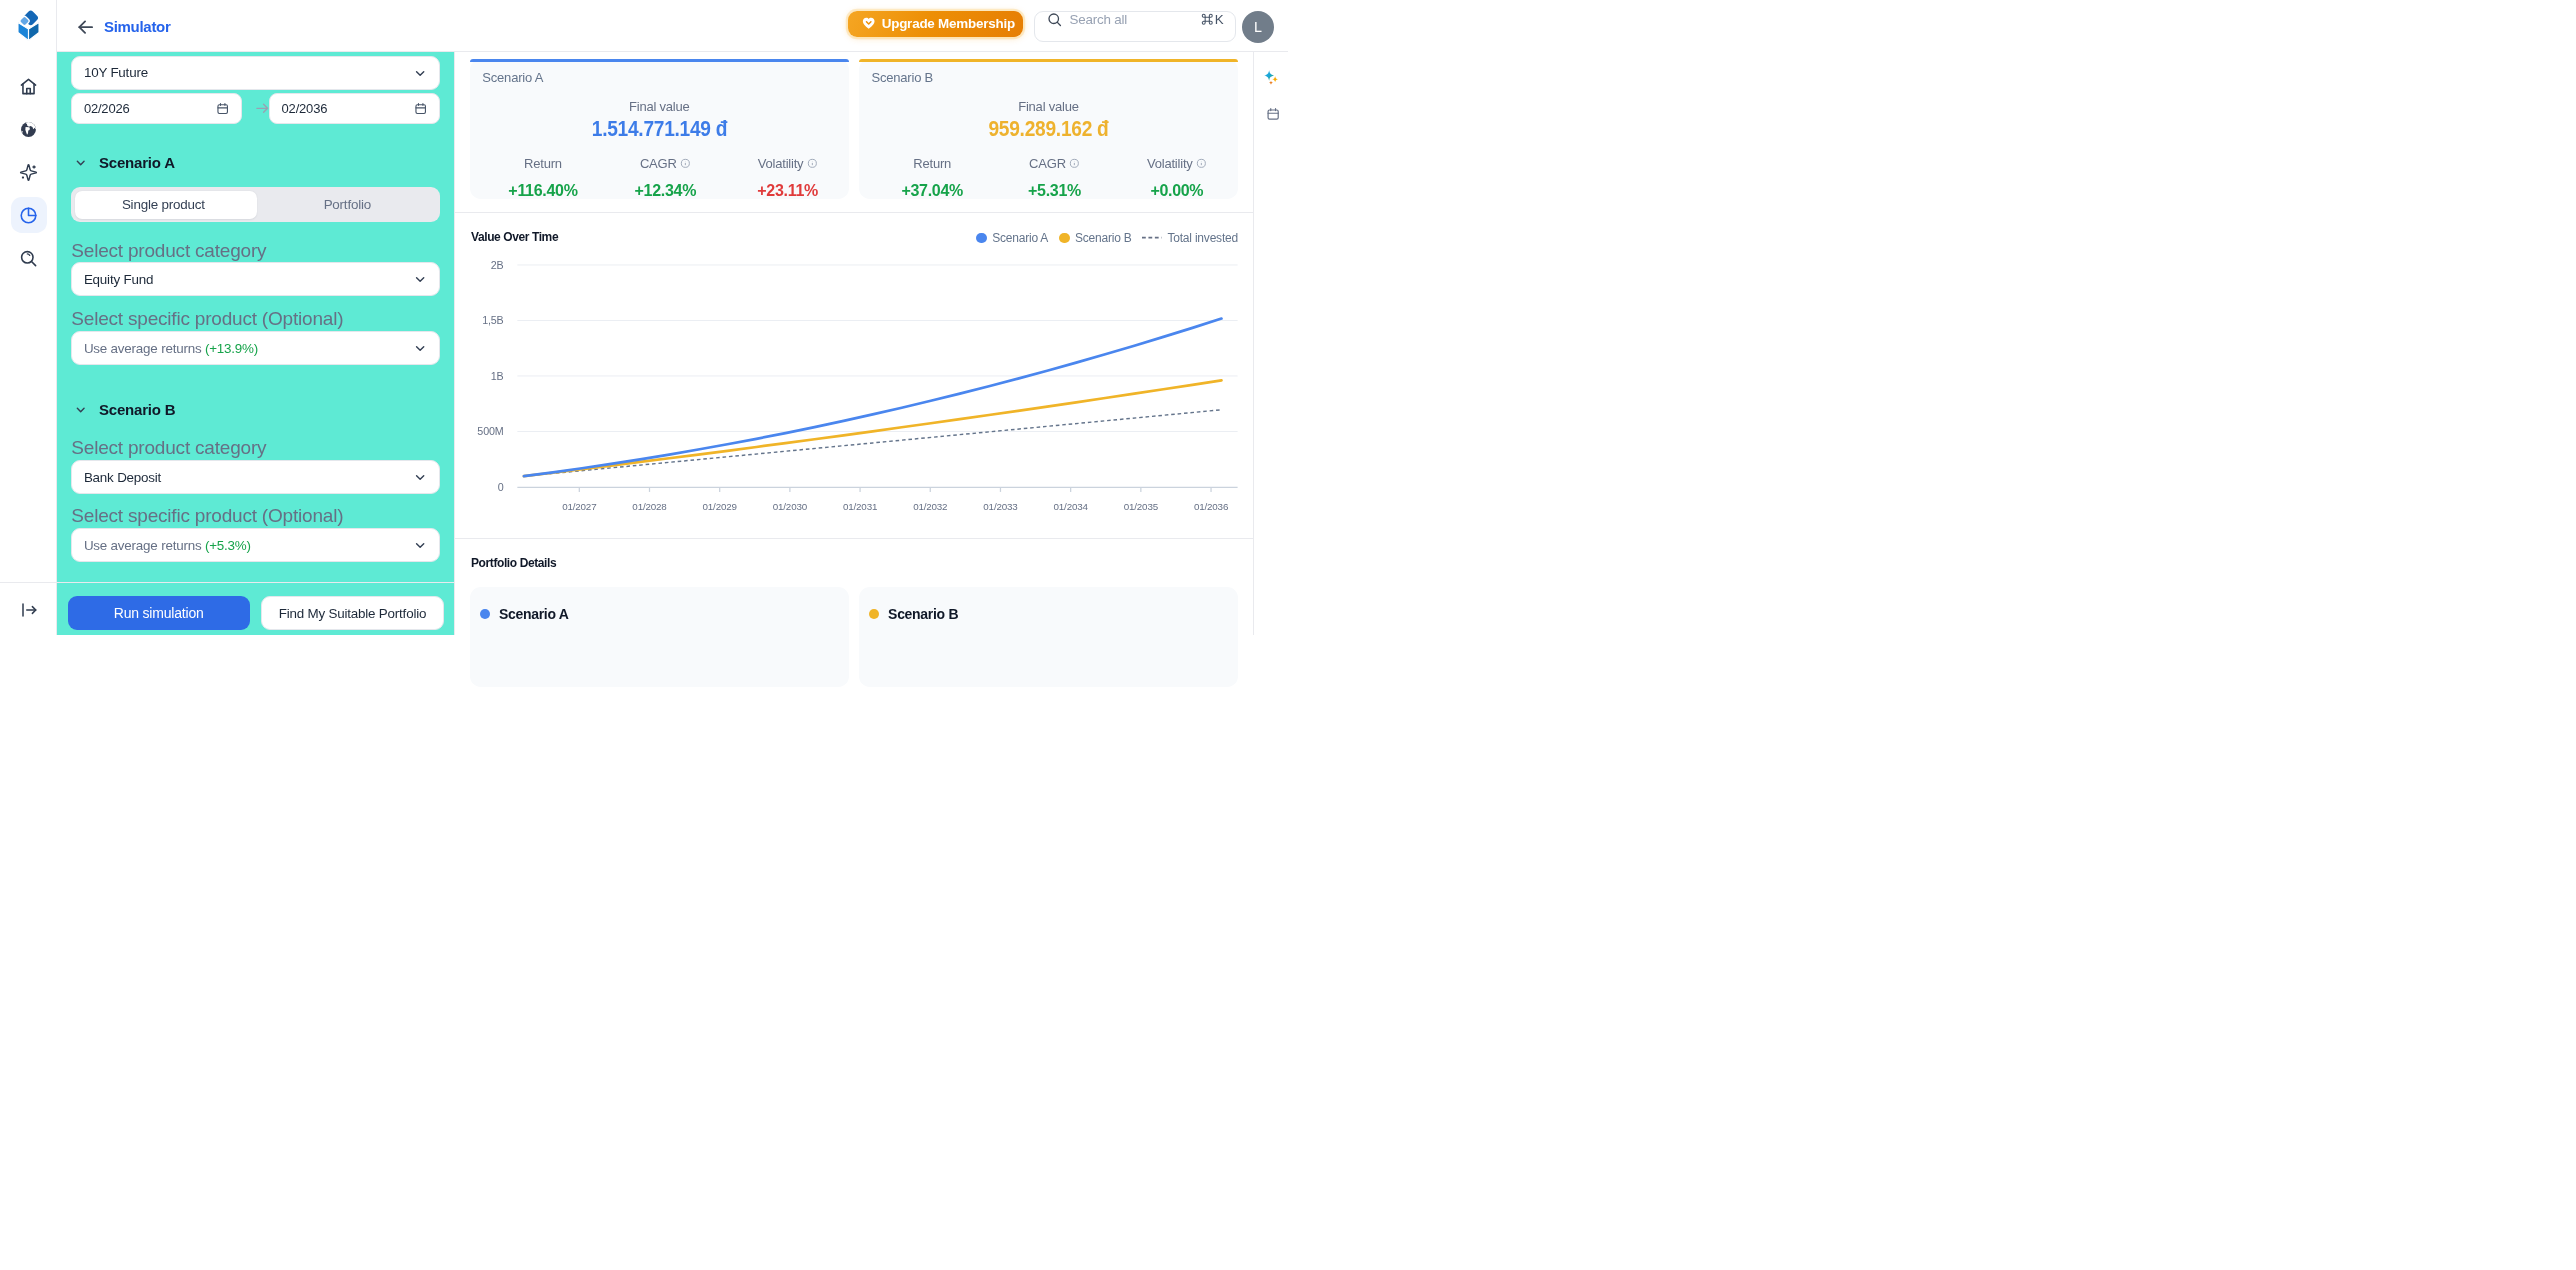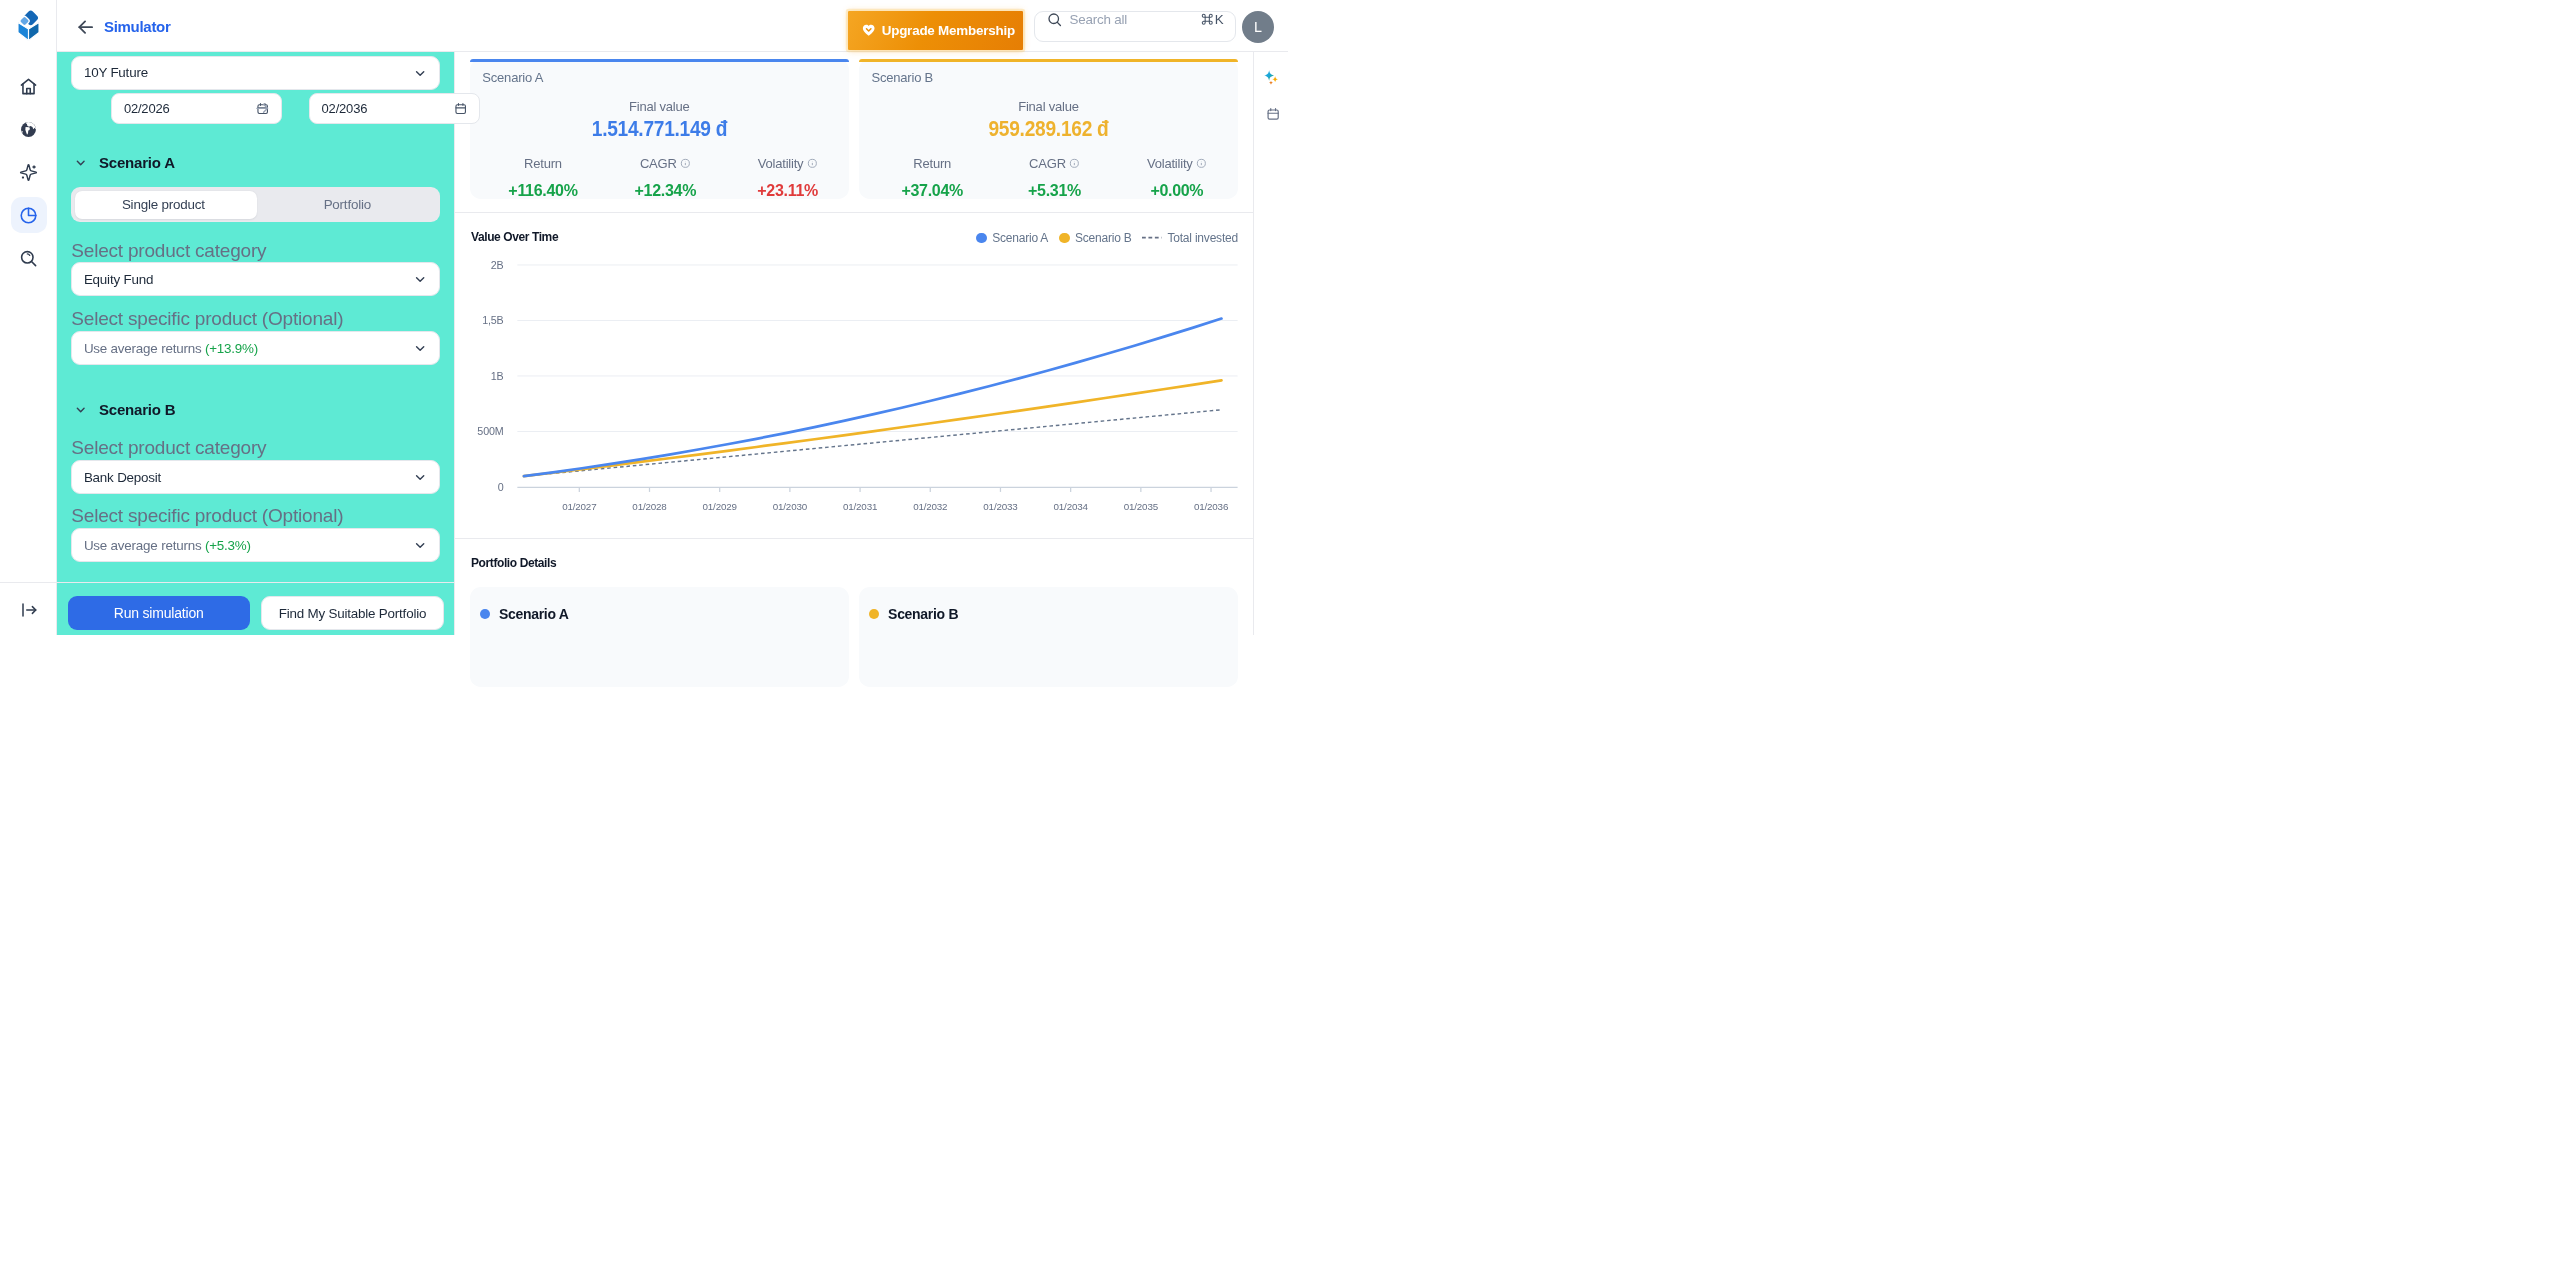--- a/index.html
+++ b/index.html
@@ -10,40 +10,40 @@
 #sidebar { position:absolute; left:0; top:0; width:57px; height:635px;
   background:#fff; border-right:0.9px solid #e9eaee; z-index:5; }
 .navic { position:absolute; left:10.7px; width:36px; height:36px; border-radius:10.7px;
   display:flex; align-items:center; justify-content:center; }
 .navic.active { background:#edf3fd; }
 
 #topbar { position:absolute; left:57px; top:0; width:1231px; height:52px;
   background:#fff; border-bottom:0.9px solid #e9eaee; z-index:4; }
 #pagetitle { position:absolute; left:47px; top:18.3px; font-size:15px; font-weight:700;
   color:#2563eb; letter-spacing:-0.3px; }
-#upbtn { position:absolute; left:791px; top:10.6px; width:175px; height:39px;
-  border-radius:1px; background:linear-gradient(115deg,#f5a623 0%,#ed8f06 45%,#e67e04 100%);
+#upbtn { position:absolute; left:791px; top:10.6px; width:175px; height:26px;
+  border-radius:9px; background:linear-gradient(115deg,#f5a623 0%,#ed8f06 45%,#e67e04 100%);
   box-shadow:0 0 0 2.2px rgba(252,196,87,0.28), 0 0.9px 7.2px rgba(244,158,26,0.30);
   display:flex; align-items:center; color:#fff; font-size:13.4px; font-weight:700; }
 #searchbox { position:absolute; left:977px; top:10.6px; width:202px; height:31.5px;
   border:0.9px solid #e4e7ec; border-radius:9px; background:#fff;
   display:flex; align-items:flex-start; color:#98a2b3; font-size:13.4px; }
 #avatar { position:absolute; left:1185px; top:10.5px; width:32px; height:32px;
   border-radius:50%; background:#717d8a; color:#fff; font-size:14.3px;
   display:flex; align-items:center; justify-content:center; }
 
 #panel { position:absolute; left:57px; top:52px; width:398px; height:583px;
   background:#5eead4; border-right:0.9px solid #e9eaee; z-index:3; }
 .sel { position:absolute; left:14.3px; width:369px; height:34px; border:0.9px solid #e4e7ec;
   border-radius:9px; background:#fff; display:flex; align-items:center;
   font-size:13.4px; color:#1d2939; padding:0 11.6px; }
 .sel svg.chev { position:absolute; right:11.6px; }
 .datein { position:absolute; width:171px; height:31px; border:0.9px solid #e4e7ec;
   border-radius:8px; background:#fff; display:flex; align-items:center;
-  font-size:13px; color:#1d2939; padding:0 11.6px;margin-left:40px; }
+  font-size:13px; color:#1d2939; padding:0 11.6px; }
 .datein svg { position:absolute; right:11.6px; }
 .schead { position:absolute; left:14.3px; font-size:15px; font-weight:700; color:#101828;
   display:flex; align-items:center; }
 .flabel { position:absolute; left:14.3px; font-size:19px; color:#667085; }
 #toggle { position:absolute; left:14.3px; top:135px; width:369px; height:35px;
   background:#e9eaee; border-radius:9px; }
 #togglepill { position:absolute; left:3.6px; top:3.6px; width:182px; height:28px;
   background:#fff; border-radius:7.2px; box-shadow:0 0.9px 1.8px rgba(16,24,40,.08); }
 .toglab { position:absolute; top:0; width:184px; height:35px; display:flex;
   align-items:center; justify-content:center; font-size:13.4px; }

